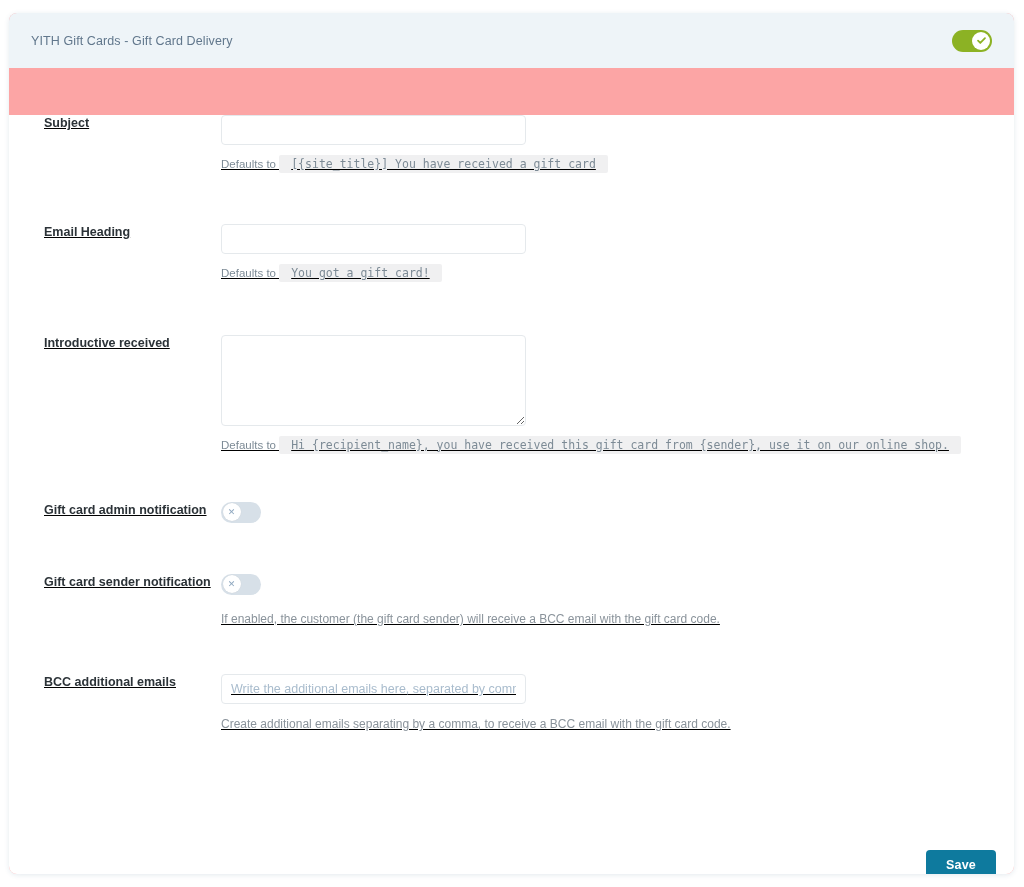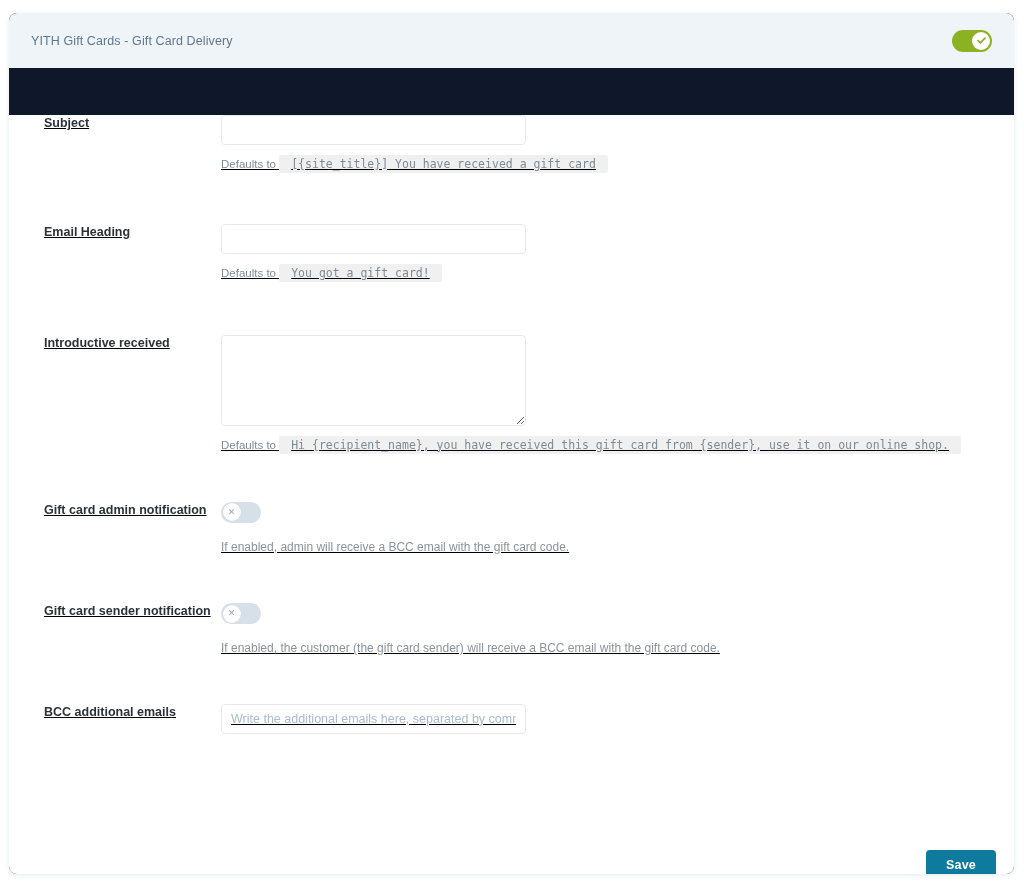--- a/index.html
+++ b/index.html
@@ -14,21 +14,21 @@
     -webkit-font-smoothing: antialiased;
     overflow: hidden;
   }
 
   .panel {
     position: absolute;
     left: 9px;
     top: 13px;
     width: 1005px;
     height: 861px;
-    background: #0f172a;
+    background: #fca5a5;
     border-radius: 8px;
     box-shadow: 0 1px 5px rgba(45,90,120,0.13);
     overflow: hidden;
     box-sizing: border-box;
   }
 
   .panel-header {
     position: relative;
     height: 55px;
     background: #eef4f8;
@@ -260,40 +260,40 @@
     </div>
 
     <div class="field-row" style="margin-top:48px;">
       <div class="field-label">Gift card admin notification</div>
       <div class="field-control">
         <div class="toggle-off">
           <span class="knob">
             <span class="x">✕</span>
           </span>
         </div>
-        <div class="hint-line">If enabled, admin will receive a BCC email with the gift card code.</div>
       </div>
     </div>
 
     <div class="field-row" style="margin-top:47px;">
       <div class="field-label">Gift card sender notification</div>
       <div class="field-control">
         <div class="toggle-off">
           <span class="knob">
             <span class="x">✕</span>
           </span>
         </div>
         <div class="hint-line">If enabled, the customer (the gift card sender) will receive a BCC email with the gift card code.</div>
       </div>
     </div>
 
     <div class="field-row" style="margin-top:46px;">
       <div class="field-label">BCC additional emails</div>
       <div class="field-control">
         <input class="text-input" type="text" value="" placeholder="Write the additional emails here, separated by comma" style="">
+        <div class="hint-line">Create additional emails separating by a comma, to receive a BCC email with the gift card code.</div>
       </div>
     </div>
 
     <div class="footer">
       <button class="save-button">Save</button>
     </div>
 
   </div>
 </div>
 

